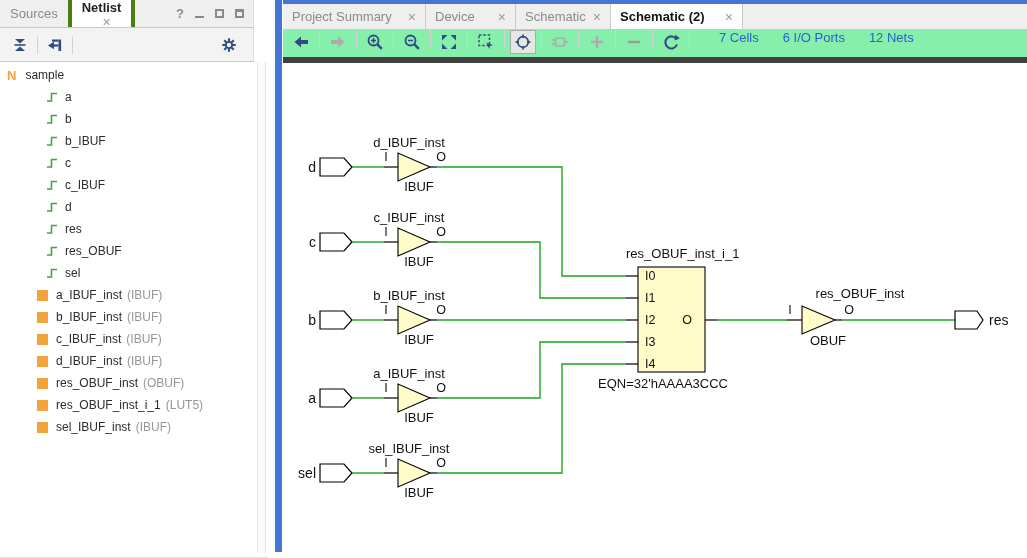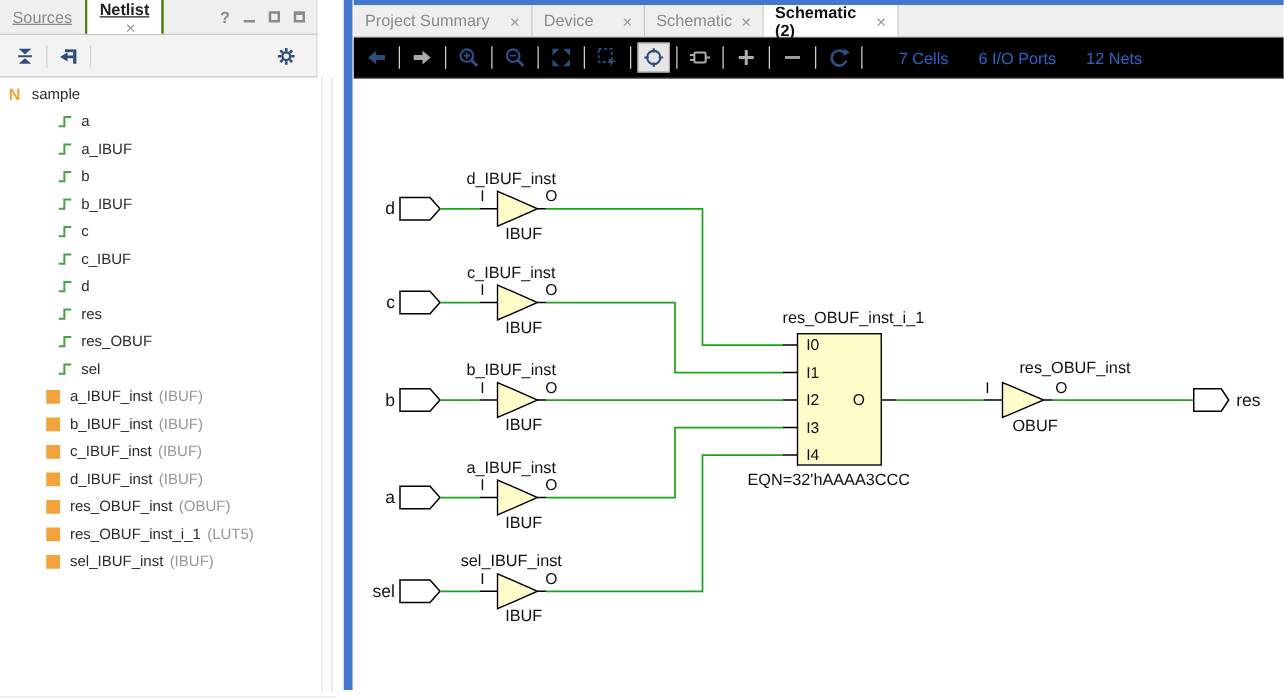--- a/index.html
+++ b/index.html
@@ -3,21 +3,21 @@
 <meta charset="utf-8">
 <style>
   * { margin:0; padding:0; box-sizing:border-box; }
   body { font-family:"Liberation Sans", sans-serif; background:#fff; }
   .app { position:relative; width:1027px; height:558px; overflow:hidden; background:#fff; }
 
   
   .left-panel { position:absolute; left:0; top:0; width:268px; height:558px; background:#fff; border-bottom:1px solid #E0E0E0; }
   .lp-tabbar { position:absolute; left:0; top:0; width:254px; height:28px; background:#EFEFEF;
                border-bottom:1px solid #C9C9C9; border-right:1px solid #DCDCDC; display:flex; align-items:stretch; }
-  .lp-tab { display:flex; align-items:center; padding:0 10px; font-size:13px; color:#8A8A8A; border-right:2px solid #4d7c0f;text-decoration:underline; }
+  .lp-tab { display:flex; align-items:center; padding:0 10px; font-size:13px; color:#8A8A8A; border-right:4px solid #4d7c0f; }
   .lp-tab.active { background:#fff; color:#222; font-weight:bold;flex-direction:column; }
   .tab-close { font-weight:normal; color:#9A9A9A; margin-left:10px; font-size:14px; line-height:1; }
   .lp-winctl { margin-left:auto; display:flex; align-items:center; gap:11px; padding-right:9px; color:#8A8A8A; }
   .wc-help { font-size:13px; font-weight:bold; color:#8A8A8A; }
   .wc-min { width:9px; height:2px; background:#8A8A8A; margin-top:7px; }
   .wc-box { width:9px; height:9px; border:2px solid #8A8A8A; }
   .wc-dock { width:9px; height:9px; border:2px solid #8A8A8A; border-top-width:3px; }
 
   .lp-toolbar { position:absolute; left:0; top:28px; width:254px; height:34px; background:#F3F3F3;
                 border-bottom:1px solid #C9C9C9; border-right:1px solid #DCDCDC; display:flex; align-items:center; padding:0 8px; }
@@ -40,21 +40,21 @@
 
   .splitter { position:absolute; left:275px; top:0; width:7px; height:552px; background:#4377D1; }
 
   
   .right-panel { position:absolute; left:283px; top:0; width:744px; height:558px; background:#fff;border-radius:23px; }
   .rp-accent { height:4px; background:#4377D1; }
   .rp-tabbar { height:26px; background:#EFEFEF; border-bottom:1px solid #C9C9C9; display:flex; align-items:stretch; }
   .rp-tab { display:flex; align-items:center; padding:0 9px; font-size:13px; color:#8A8A8A; border-right:1px solid #C9C9C9; }
   .rp-tab.active { background:#fff; color:#111; font-weight:bold; }
   .rp-tab .tab-close { margin-left:auto; }
-  .rp-toolbar { height:33px; background:#000000; border-bottom:1px solid #404040; display:flex; align-items:center; padding-left:5px; }
+  .rp-toolbar { height:33px; background:#86efac; border-bottom:6px solid #404040; display:flex; padding-left:5px; }
   .ti { width:26px; height:24px; display:flex; align-items:center; justify-content:center; }
   .ti.selected { background:#E6E6E6; border:1px solid #ACACAC; }
   .stat { color:#2A62C9; font-size:13px; margin-left:24px; }
   .rp-canvas { position:absolute; left:0; top:63px; right:0; bottom:0; background:#fff; }
 
   
   .wire { stroke:#1CA51C; stroke-width:1.4; fill:none; }
   .stub { stroke:#000; stroke-width:1.2; fill:none; }
   .cell { fill:#FFFCC9; stroke:#000; stroke-width:1.1; }
   .port { fill:#fff; stroke:#000; stroke-width:1.2; }
@@ -131,26 +131,20 @@
       <div class="trow lvl-net">
           <svg class="net-ic" width="14" height="14">
             <polyline points="2,11 6.5,11 6.5,3.5 12,3.5" fill="none" stroke="#44A344" stroke-width="1.6"></polyline>
           </svg>
           <span>a</span>
         </div>
       <div class="trow lvl-net">
           <svg class="net-ic" width="14" height="14">
             <polyline points="2,11 6.5,11 6.5,3.5 12,3.5" fill="none" stroke="#44A344" stroke-width="1.6"></polyline>
           </svg>
-          <span>a_IBUF</span>
-        </div>
-      <div class="trow lvl-net">
-          <svg class="net-ic" width="14" height="14">
-            <polyline points="2,11 6.5,11 6.5,3.5 12,3.5" fill="none" stroke="#44A344" stroke-width="1.6"></polyline>
-          </svg>
           <span>b</span>
         </div>
       <div class="trow lvl-net">
           <svg class="net-ic" width="14" height="14">
             <polyline points="2,11 6.5,11 6.5,3.5 12,3.5" fill="none" stroke="#44A344" stroke-width="1.6"></polyline>
           </svg>
           <span>b_IBUF</span>
         </div>
       <div class="trow lvl-net">
           <svg class="net-ic" width="14" height="14">
@@ -241,21 +235,21 @@
         <span class="tab-close">×</span>
       </div>
       <div class="rp-tab" style="width:90px">
         <span>Device</span>
         <span class="tab-close">×</span>
       </div>
       <div class="rp-tab" style="width:95px">
         <span>Schematic</span>
         <span class="tab-close">×</span>
       </div>
-      <div class="rp-tab active" style="width:108px">
+      <div class="rp-tab active" style="width:132px">
         <span>Schematic (2)</span>
         <span class="tab-close">×</span>
       </div>
     </div>
 
     <div class="rp-toolbar">
       <div class="ti">
           <svg width="18" height="18">
             <path d="M2.5 9 L9 3.5 V7 H16 V11 H9 V14.5 Z" fill="#2F4C7E"></path>
           </svg>

